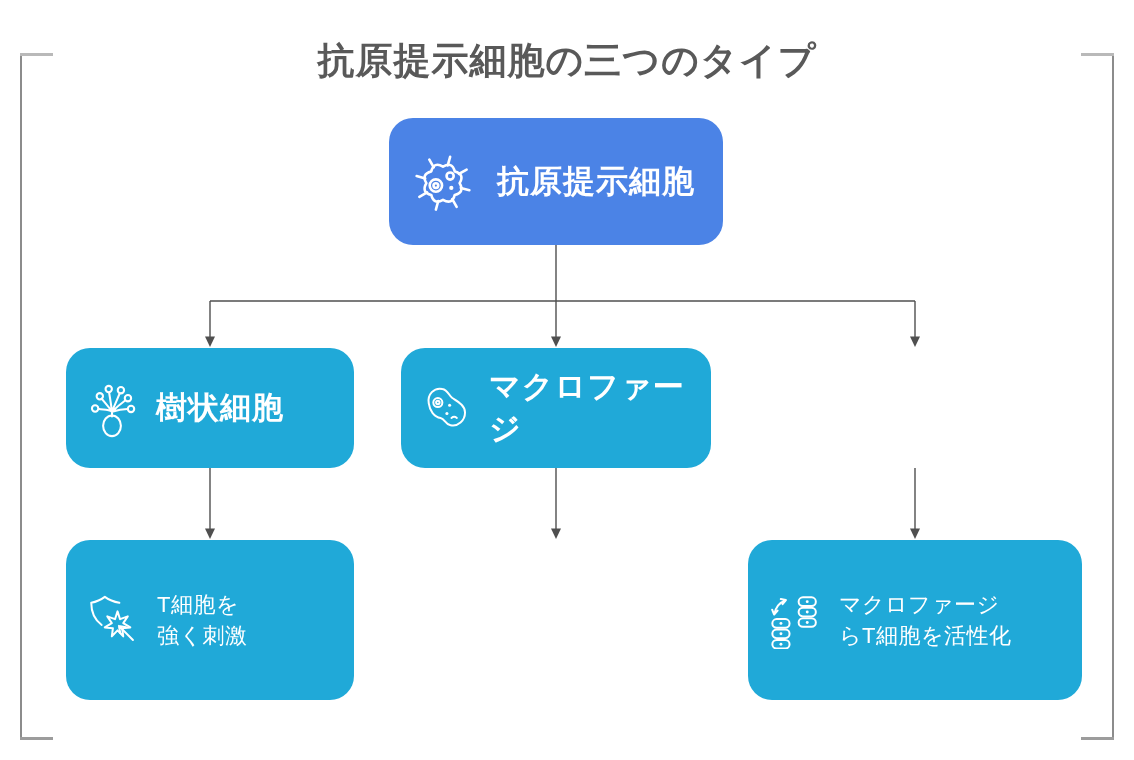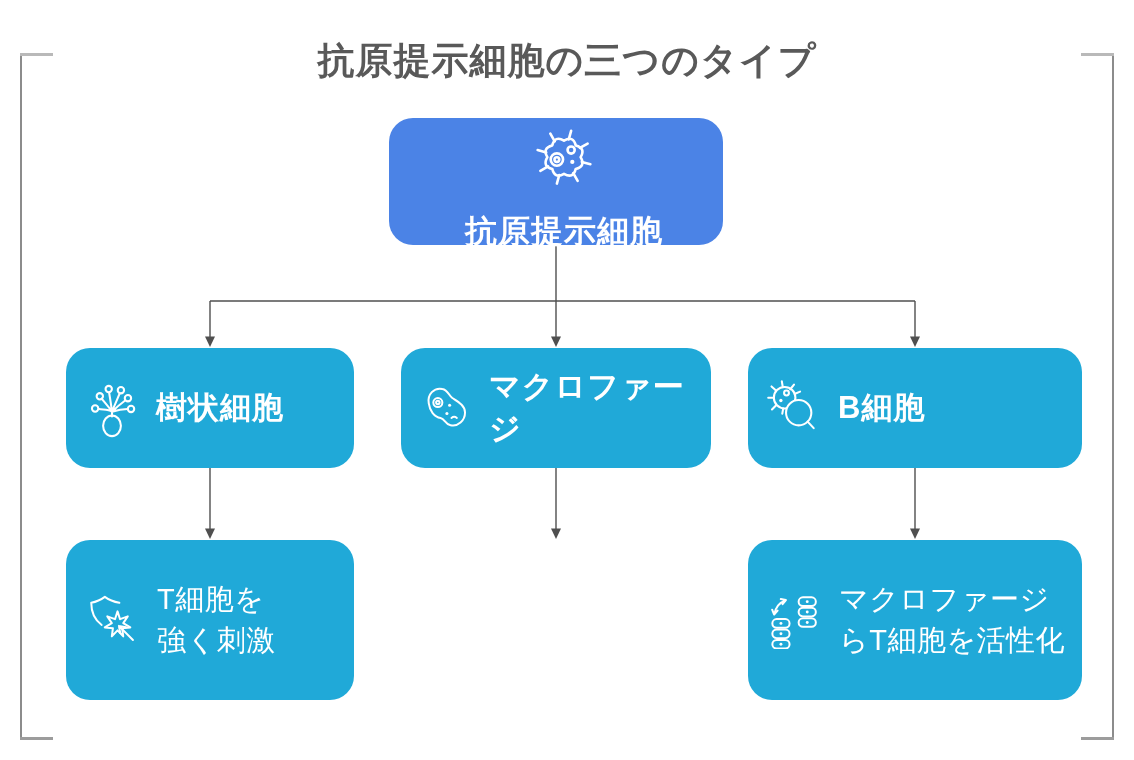--- a/index.html
+++ b/index.html
@@ -32,26 +32,26 @@
   
   svg.connectors{position:absolute;left:0;top:0;pointer-events:none;}
   .cline{stroke:var(--connector);stroke-width:1.4;fill:none;}
   .ahead{fill:var(--connector);stroke:none;}
   
   .box{
     position:absolute;display:flex;align-items:center;color:var(--box_text);
     border-radius:24px;box-sizing:border-box;
   }
   .box .icon{flex:0 0 auto;display:block;}
-  .root-box{left:389px;top:118px;width:334px;height:127px;background:var(--root_box);padding-left:16px;gap:16px;flex-direction:column;}
+  .root-box{left:389px;top:118px;width:334px;height:127px;background:var(--root_box);padding-left:16px;gap:16px;}
   .root-box .label{font-size:32px;font-weight:700;letter-spacing:1px;}
   .type-box{top:348px;height:120px;background:var(--type_box);padding-left:16px;gap:14px;}
   .type-box .label{font-size:31px;font-weight:700;letter-spacing:1px;}
   .desc-box{top:540px;height:160px;background:var(--type_box);padding-left:18px;gap:15px;}
-  .desc-box .desc-text{font-size:29px;font-weight:400;line-height:1.42;white-space:pre-line;letter-spacing:0.5px;}
+  .desc-box .desc-text{font-size:22px;font-weight:400;line-height:1.42;white-space:pre-line;letter-spacing:0.5px;}
   .col1{left:66px;width:288px;}
   .col2{left:401px;width:310px;}
   .col3{left:748px;width:334px;}
   
   .wicon{stroke:#ffffff;fill:none;stroke-width:2.2;stroke-linecap:round;stroke-linejoin:round;}
   .wfill{fill:#ffffff;stroke:none;}
   .bgfill{fill:var(--type_box);}
 </style>
 </head>
 <body>
@@ -114,31 +114,20 @@
       <path class="wicon" d="M13 27 C11 17 19 9 28 11 C34 12 35 18 39 21 C45 25 53 29 53 37 C53 46 45 53 37 51 C31 50 31 44 26 43 C19 42 14 35 13 27 Z"></path>
       <circle class="wicon" cx="23" cy="26" r="5"></circle>
       <circle class="wicon" cx="23" cy="26" r="1.9"></circle>
       <circle class="wfill" cx="36" cy="29" r="1.7"></circle>
       <circle class="wfill" cx="33" cy="38" r="1.7"></circle>
       <path class="wicon" d="M38 43 q3 -2.5 6 0"></path>
     </svg>
     <span class="label">マクロファージ</span>
   </div>
 
-  <div class="box type-box col3">
-    <svg class="icon" width="60" height="60" viewBox="0 0 64 64">
-      <circle class="wicon" cx="22" cy="21" r="11.5"></circle>
-      <path class="wicon" d="M10.5 21 L4.5 21 M12.5 13 L8 9 M20 9.5 L19 3.5 M28 12 L32 7 M32.5 17 L38.5 14.5 M13 29 L8.5 33.5 M20.5 32.5 L19.5 38" stroke-width="1.9"></path>
-      <circle class="wfill" cx="18" cy="24" r="1.8"></circle>
-      <circle class="wicon" cx="24" cy="16" r="2.6"></circle>
-      <circle class="wicon bgfill" cx="37" cy="37" r="13.5"></circle>
-      <path class="wicon" d="M46.5 46.5 L53 53.5"></path>
-    </svg>
-    <span class="label">B細胞</span>
-  </div>
 
   <div class="box desc-box col1">
     <svg class="icon" width="58" height="58" viewBox="0 0 64 64">
       <path class="wicon" d="M39 13 C33 12 27 9.5 23 6.5 C19 9.5 13.5 12 8 13 C8 22.5 10.5 31 19.5 37.5" stroke-width="2"></path>
       <path class="wicon bgfill" d="M37 22.5 L39.8 31.1 L48.3 28 L43.3 35.5 L51.1 40.2 L42.1 41.1 L43.3 50.1 L37 43.5 L30.7 50.1 L31.9 41.1 L22.9 40.2 L30.7 35.5 L25.7 28 L34.2 31.1 Z" stroke-width="2"></path>
       <path class="wicon" d="M54 54 L38.5 38.5 M38.5 38.5 L40 46.5 M38.5 38.5 L46.5 40" stroke-width="2"></path>
     </svg>
     <span class="desc-text">T細胞を
 強く刺激</span>
   </div>

